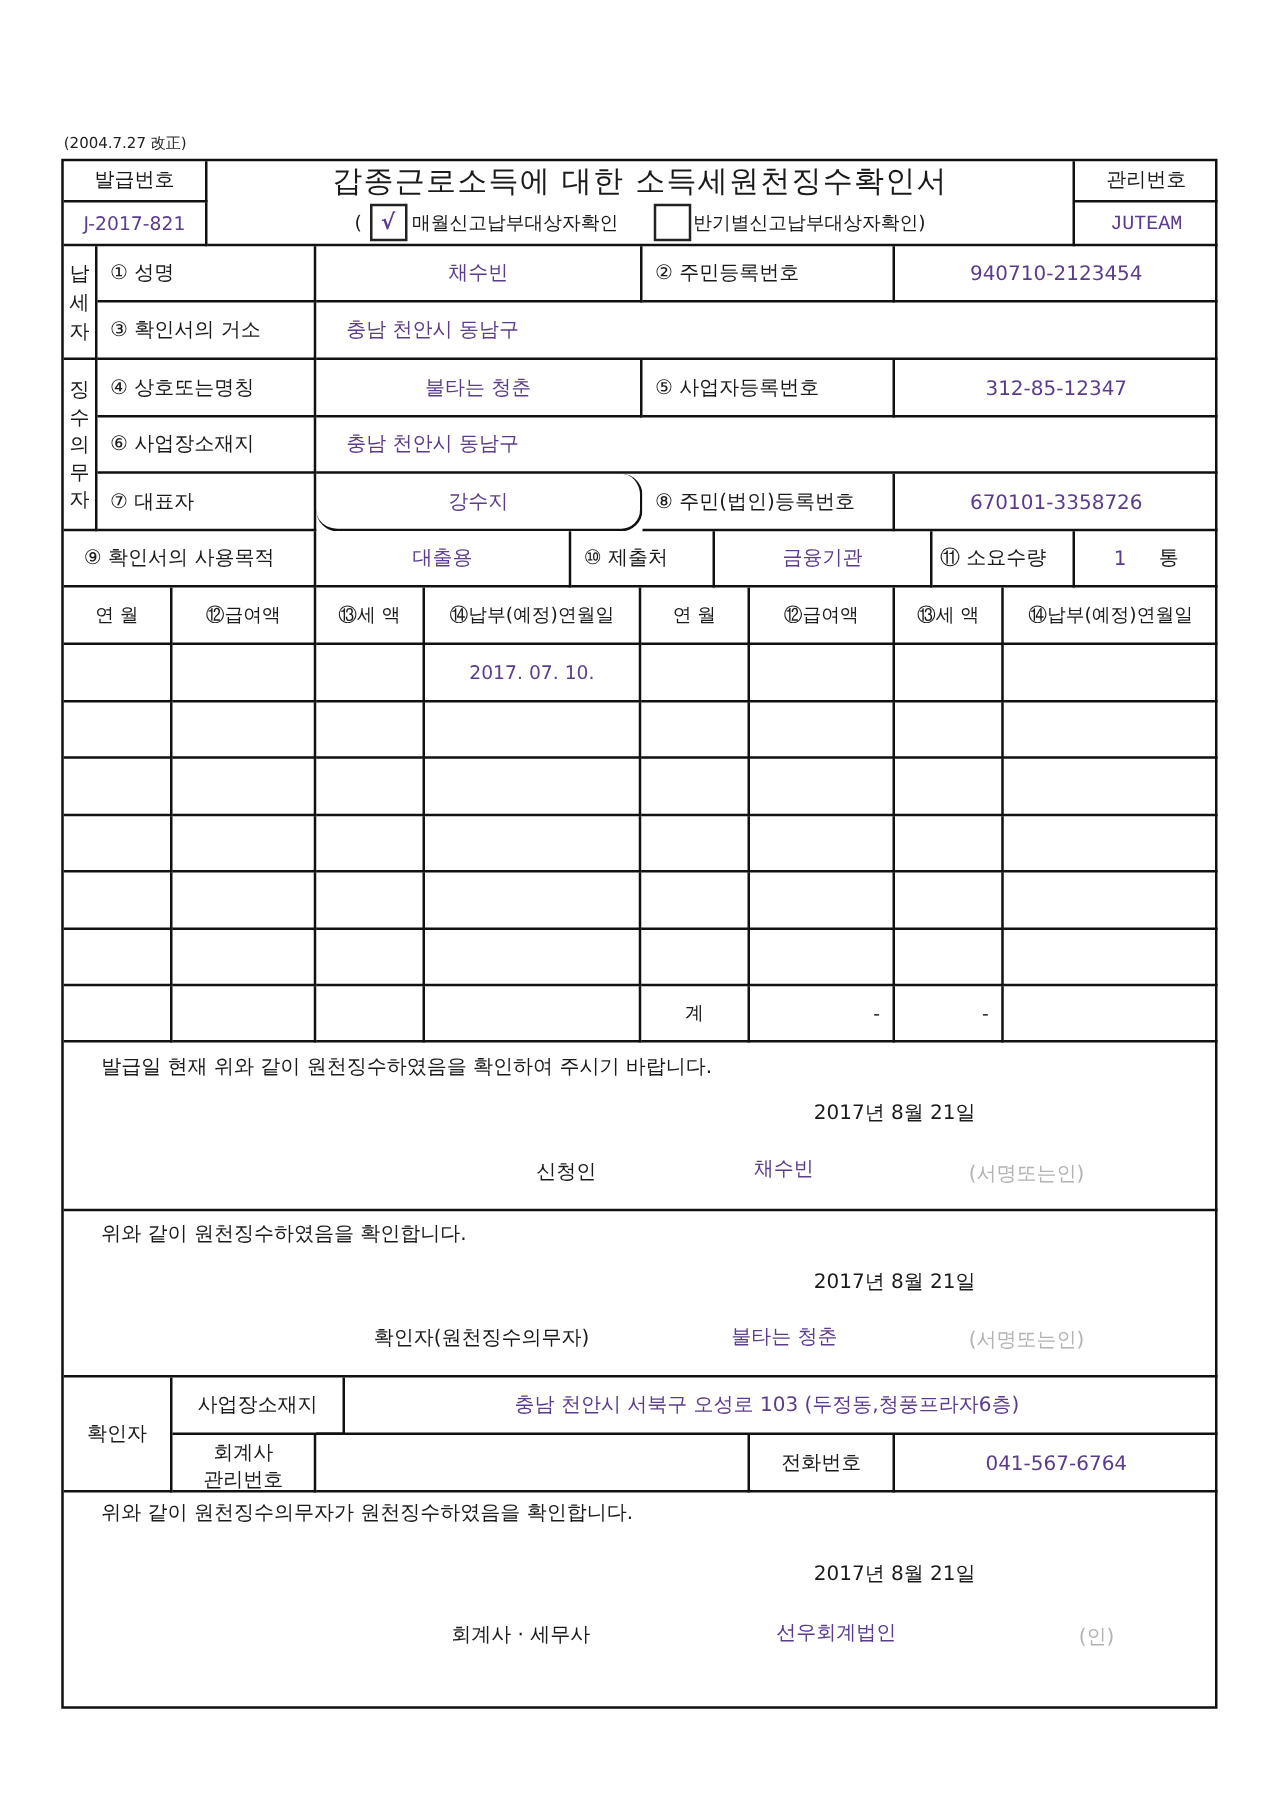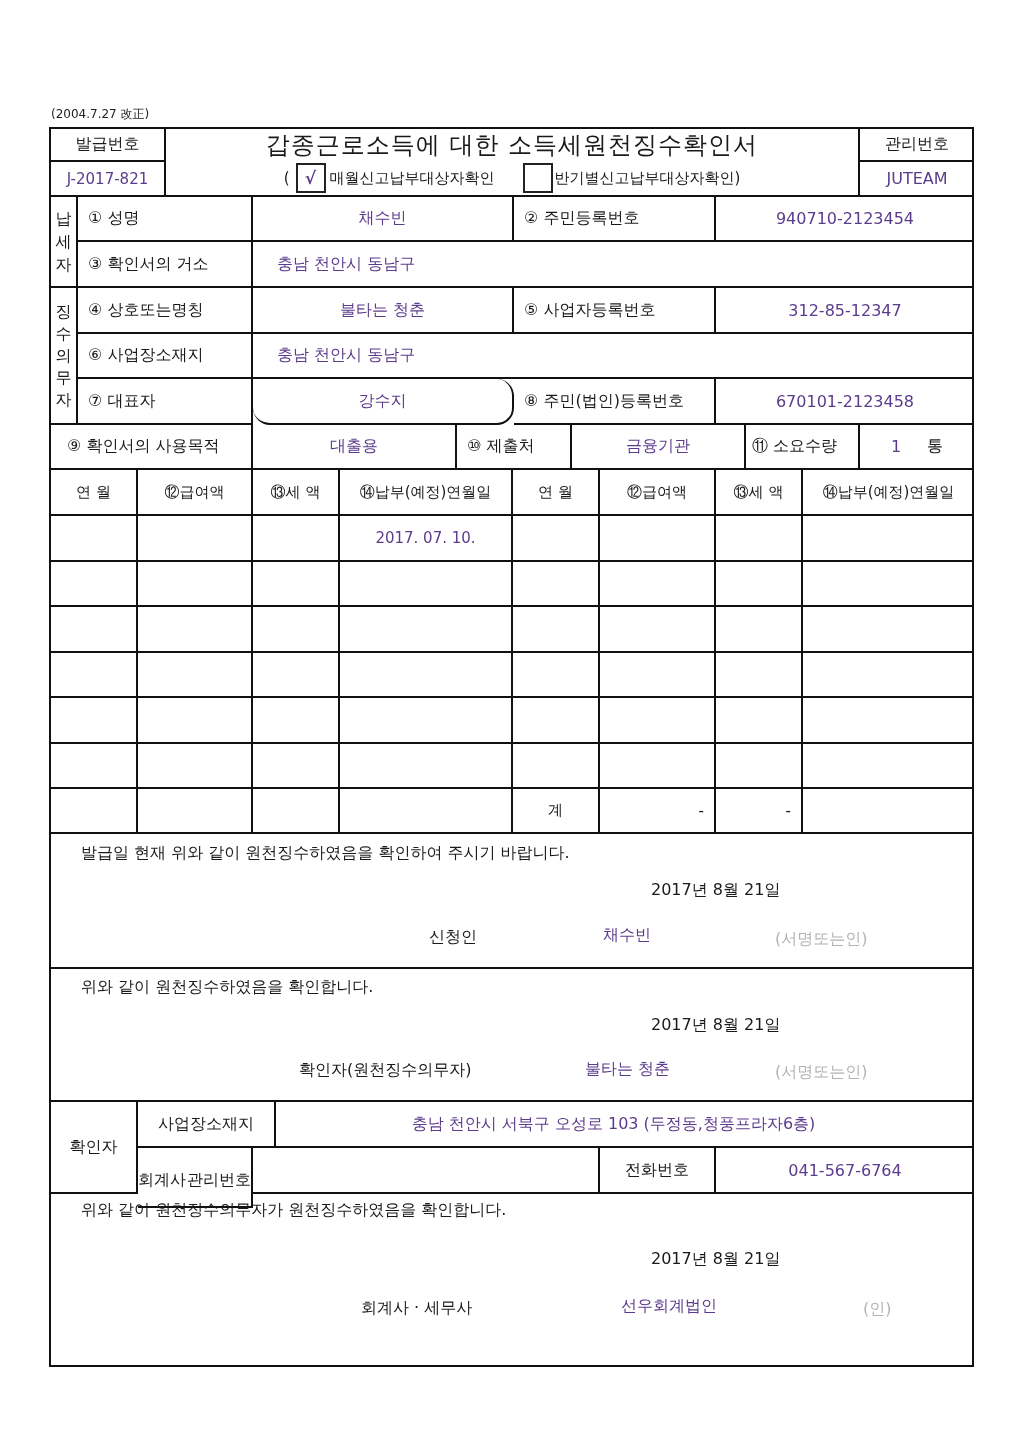--- a/index.html
+++ b/index.html
@@ -34,21 +34,21 @@
       <span style="margin-right:6px;">(</span>
       <span class="checkbox">√</span>
       <span style="margin-left:4px;margin-right:28px;">매월신고납부대상자확인</span>
       <span class="checkbox"></span>
       <span style="margin-left:2px;">반기별신고납부대상자확인)</span>
     </div>
   </div>
   <div class="cell c nb-r" style="left:809px;top:0;width:114px;height:33px;">관리번호</div>
 
   <div class="cell c val small" style="left:0;top:33px;width:115px;height:35px;">J-2017-821</div>
-  <div class="cell c val nb-r" style="left:809px;top:33px;width:114px;height:35px;">JUTEAM</div>
+  <div class="cell c val nb-r" style="left:809px;top:33px;width:114px;height:35px;font-family:Liberation Mono, monospace;">JUTEAM</div>
 
   <div class="cell vert" style="left:0;top:68px;width:27px;height:91px;">
     <span>납</span>
       <span>세</span>
       <span>자</span>
   </div>
   <div class="cell l" style="left:27px;top:68px;width:175px;height:45px;">① 성명</div>
   <div class="cell c val" style="left:202px;top:68px;width:261px;height:45px;">채수빈</div>
   <div class="cell l" style="left:463px;top:68px;width:202px;height:45px;">② 주민등록번호</div>
   <div class="cell c val nb-r" style="left:665px;top:68px;width:258px;height:45px;">940710-2123454</div>
@@ -67,21 +67,21 @@
   <div class="cell c val" style="left:202px;top:159px;width:261px;height:46px;">불타는 청춘</div>
   <div class="cell l" style="left:463px;top:159px;width:202px;height:46px;">⑤ 사업자등록번호</div>
   <div class="cell c val nb-r" style="left:665px;top:159px;width:258px;height:46px;">312-85-12347</div>
 
   <div class="cell l" style="left:27px;top:205px;width:175px;height:45px;">⑥ 사업장소재지</div>
   <div class="cell l val nb-r" style="left:202px;top:205px;width:721px;height:45px;padding-left:24px;">충남 천안시 동남구</div>
 
   <div class="cell l" style="left:27px;top:250px;width:175px;height:46px;">⑦ 대표자</div>
   <div class="cell c val" style="left:202px;top:250px;width:261px;height:46px;border-radius:17px;">강수지</div>
   <div class="cell l" style="left:463px;top:250px;width:202px;height:46px;">⑧ 주민(법인)등록번호</div>
-  <div class="cell c val nb-r" style="left:665px;top:250px;width:258px;height:46px;">670101-2123458</div>
+  <div class="cell c val nb-r" style="left:665px;top:250px;width:258px;height:46px;">670101-3358726</div>
 
   <div class="cell l" style="left:0;top:296px;width:202px;height:45px;padding-left:16px;">⑨ 확인서의 사용목적</div>
   <div class="cell c val" style="left:202px;top:296px;width:204px;height:45px;">대출용</div>
   <div class="cell l" style="left:406px;top:296px;width:115px;height:45px;">⑩ 제출처</div>
   <div class="cell c val" style="left:521px;top:296px;width:174px;height:45px;">금융기관</div>
   <div class="cell l" style="left:695px;top:296px;width:114px;height:45px;padding-left:6px;">⑪ 소요수량</div>
   <div class="cell c nb-r" style="left:809px;top:296px;width:114px;height:45px;">
     <span class="val" style="margin-right:26px;">1</span>
     <span>통</span>
   </div>
@@ -165,21 +165,21 @@
     <div class="text" style="left:30px;top:8px;">위와 같이 원천징수하였음을 확인합니다.</div>
     <div class="text" style="left:600px;top:46px;">2017년 8월 21일</div>
     <div class="text" style="left:248px;top:91px;">확인자(원천징수의무자)</div>
     <div class="text val" style="left:534px;top:90px;">불타는 청춘</div>
     <div class="text muted" style="left:724px;top:93px;">(서명또는인)</div>
   </div>
 
   <div class="cell c" style="left:0;top:973px;width:87px;height:92px;">확인자</div>
   <div class="cell c" style="left:87px;top:973px;width:138px;height:46px;">사업장소재지</div>
   <div class="cell c val nb-r" style="left:202px;top:973px;width:721px;height:46px;">충남 천안시 서북구 오성로 103 (두정동,청풍프라자6층)</div>
-  <div class="cell c" style="left:87px;top:1019px;width:115px;height:60px;line-height:22px;padding-top:6px;justify-content:space-between;">
+  <div class="cell c" style="left:87px;top:1019px;width:115px;height:46px;flex-direction:column;line-height:22px;padding-top:6px;">
     <span>회계사</span>
     <span>관리번호</span>
   </div>
   <div class="cell c val" style="left:202px;top:1019px;width:347px;height:46px;"></div>
   <div class="cell c" style="left:549px;top:1019px;width:116px;height:46px;">전화번호</div>
   <div class="cell c val nb-r" style="left:665px;top:1019px;width:258px;height:46px;">041-567-6764</div>
 
   <div class="cell nb-r nb-b" style="left:0;top:1065px;width:923px;height:171px;display:block;">
     <div class="text" style="left:30px;top:6px;">위와 같이 원천징수의무자가 원천징수하였음을 확인합니다.</div>
     <div class="text" style="left:600px;top:55px;">2017년 8월 21일</div>

